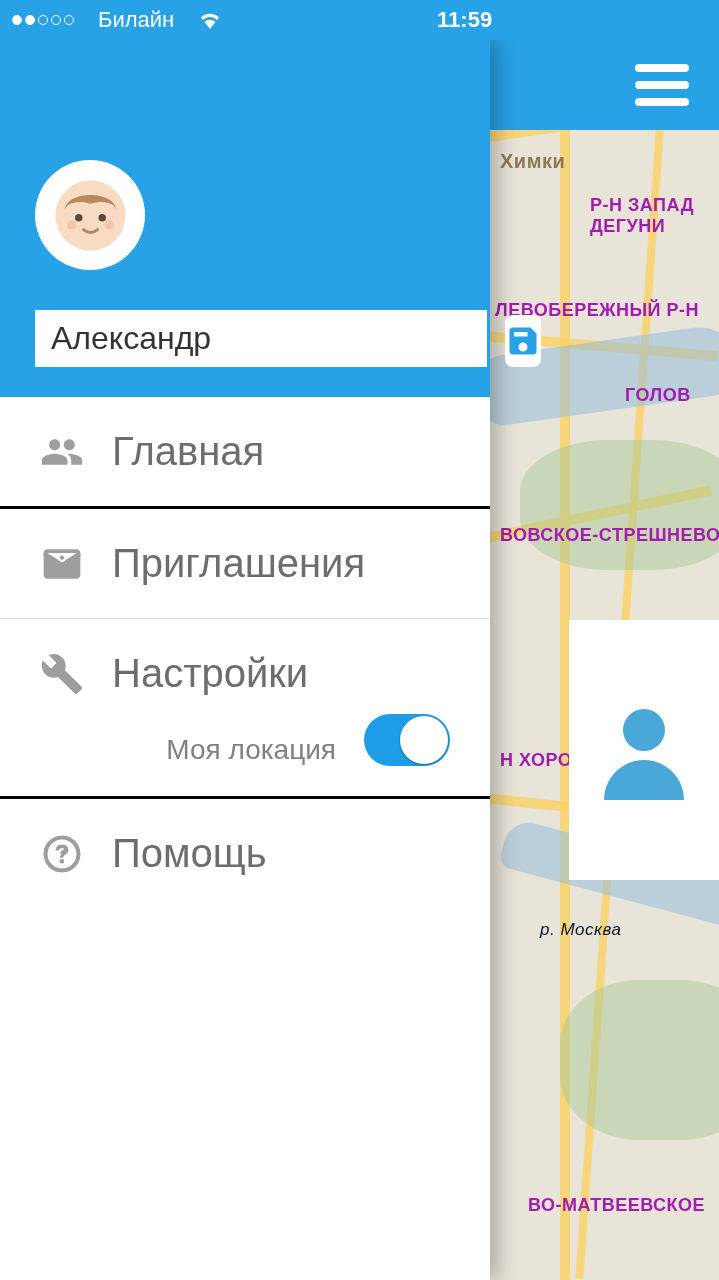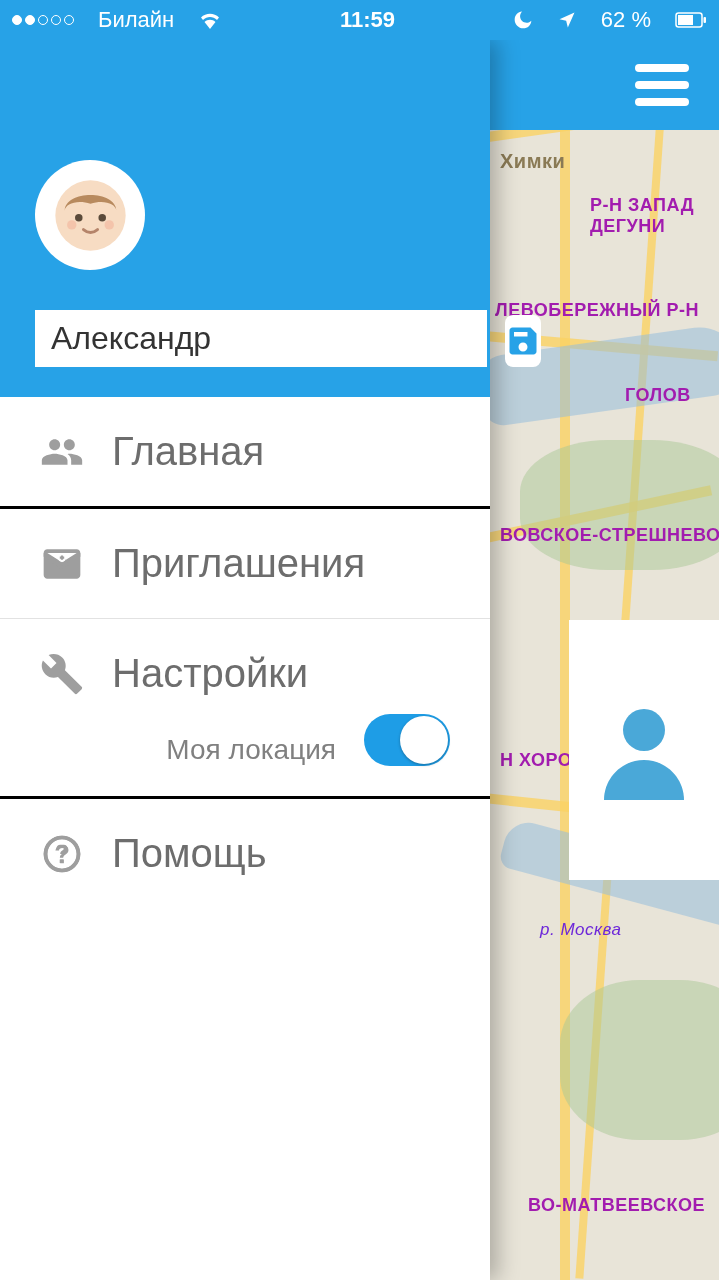--- a/index.html
+++ b/index.html
@@ -45,21 +45,21 @@
   .map-layer .green.g2 { top: 980px; left: 560px; width: 200px; height: 160px; }
   .map-label {
     position: absolute;
     font-size: 20px;
     font-weight: 600;
     color: #8a7a55;
     letter-spacing: 0.5px;
     white-space: nowrap;
   }
   .map-label.orange { color: #a21caf; font-weight: 700; font-size: 18px; }
-  .map-label.river { color: #6d28d9; font-style: italic; font-size: 17px; font-weight: 500; }
+  .map-label.river { color: #0f172a; font-style: italic; font-size: 17px; font-weight: 500; }
 
   
   .map-header {
     position: absolute;
     top: 40px;
     left: 0; right: 0;
     height: 90px;
     background: #27a2e7;
     display: flex;
     align-items: center;
@@ -365,33 +365,13 @@
         <span></span>
     </span>
     <span>Билайн</span>
     <span class="wifi">
       <svg width="24" height="18" viewBox="0 0 24 18">
           <path fill="#fff" d="M12 18l3.5-4.5c-1-1-2.2-1.5-3.5-1.5s-2.5.5-3.5 1.5L12 18zm-7-9c3.9-3.9 10.1-3.9 14 0l2-2.5C16.1 1.5 7.9 1.5 3 6.5L5 9zm3.5 4.5c2-2 5-2 7 0l2-2.5c-3-3-8-3-11 0l2 2.5z"></path>
         </svg>
     </span>
   </div>
   <div class="sb-center">11:59</div>
-  <div class="sb-right">
-    <span class="moon">
-      <svg width="20" height="20" viewBox="0 0 24 24">
-          <path fill="#fff" d="M12.3 22c5.2 0 9.5-4 9.7-9.2-1.4 1.5-3.4 2.5-5.7 2.5-4.3 0-7.8-3.5-7.8-7.8 0-2.2.9-4.2 2.5-5.7C5.8 2 2 6.3 2 11.7 2 17.4 6.6 22 12.3 22z"></path>
-        </svg>
-    </span>
-    <span class="loc-arrow">
-      <svg width="20" height="20" viewBox="0 0 24 24">
-          <path fill="#fff" d="M21 3L3 11l8 2 2 8z"></path>
-        </svg>
-    </span>
-    <span>62 %</span>
-    <span class="battery">
-      <svg width="32" height="16" viewBox="0 0 32 16">
-          <rect x="1" y="1" width="26" height="14" rx="2.5" fill="none" stroke="#fff" stroke-width="1.5"></rect>
-          <rect x="3" y="3" width="15" height="10" fill="#fff"></rect>
-          <rect x="28.5" y="5" width="2.5" height="6" rx="1" fill="#fff"></rect>
-        </svg>
-    </span>
-  </div>
 </div>
 
 </body></html>

